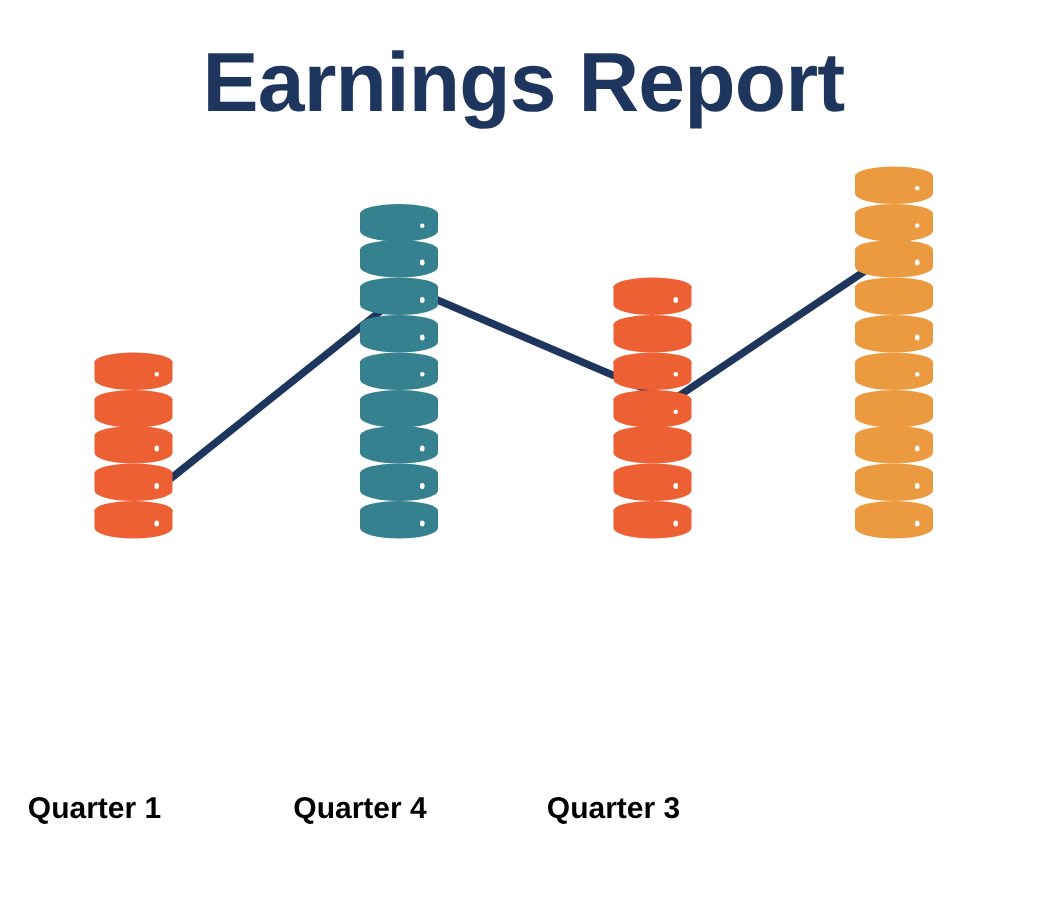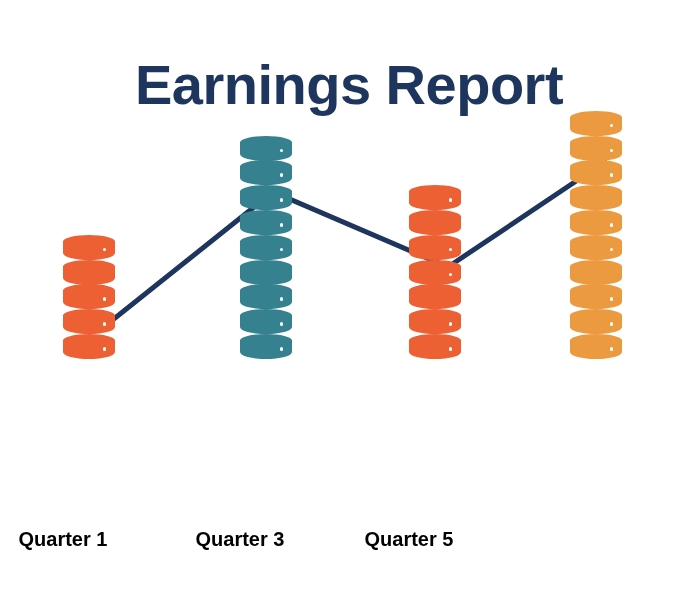--- a/index.html
+++ b/index.html
@@ -32,21 +32,20 @@
     top: 26px;
     width: 698px;
     text-align: center;
     font-size: 56px;
     font-weight: 700;
     letter-spacing: -0.5px;
     color: #1e355e;
     line-height: 1.05;
     white-space: nowrap;
     user-select: none;
-    margin-top: 30px;
   }
 
   
   #trend-arrow-svg {
     position: absolute;
     left: 0; top: 0;
     width: 698px;
     height: 604px;
     pointer-events: none;
   }
@@ -203,21 +202,21 @@
             <div class="coin-top"></div>
             <div class="coin-dot"></div>
           </div>
           <div class="coin" style="color: rgb(53, 129, 143); top: 0px; z-index: 99;">
             <div class="coin-body"></div>
             <div class="coin-top"></div>
             <div class="coin-dot"></div>
           </div>
         </div>
       </div>
-      <div class="quarter-label" style="left: 160px;">Quarter 3</div>
+      <div class="quarter-label" style="left: 160px;">Quarter 4</div>
       <div class="coin-stack" style="left: 409px;">
         <div class="stack-coins" style="height: 173.8px;">
           <div class="coin" style="color: rgb(236, 96, 52); top: 148.8px; z-index: 93;">
             <div class="coin-body"></div>
             <div class="coin-top"></div>
             <div class="coin-dot"></div>
           </div>
           <div class="coin" style="color: rgb(236, 96, 52); top: 124px; z-index: 94;">
             <div class="coin-body"></div>
             <div class="coin-top"></div>
@@ -241,21 +240,21 @@
             <div class="coin-body"></div>
             <div class="coin-top"></div>
           </div>
           <div class="coin" style="color: rgb(236, 96, 52); top: 0px; z-index: 99;">
             <div class="coin-body"></div>
             <div class="coin-top"></div>
             <div class="coin-dot"></div>
           </div>
         </div>
       </div>
-      <div class="quarter-label" style="left: 329px;">Quarter 5</div>
+      <div class="quarter-label" style="left: 329px;">Quarter 3</div>
       <div class="coin-stack" style="left: 570px;">
         <div class="stack-coins" style="height: 248.2px;">
           <div class="coin" style="color: rgb(236, 154, 63); top: 223.2px; z-index: 90;">
             <div class="coin-body"></div>
             <div class="coin-top"></div>
             <div class="coin-dot"></div>
           </div>
           <div class="coin" style="color: rgb(236, 154, 63); top: 198.4px; z-index: 91;">
             <div class="coin-body"></div>
             <div class="coin-top"></div>

